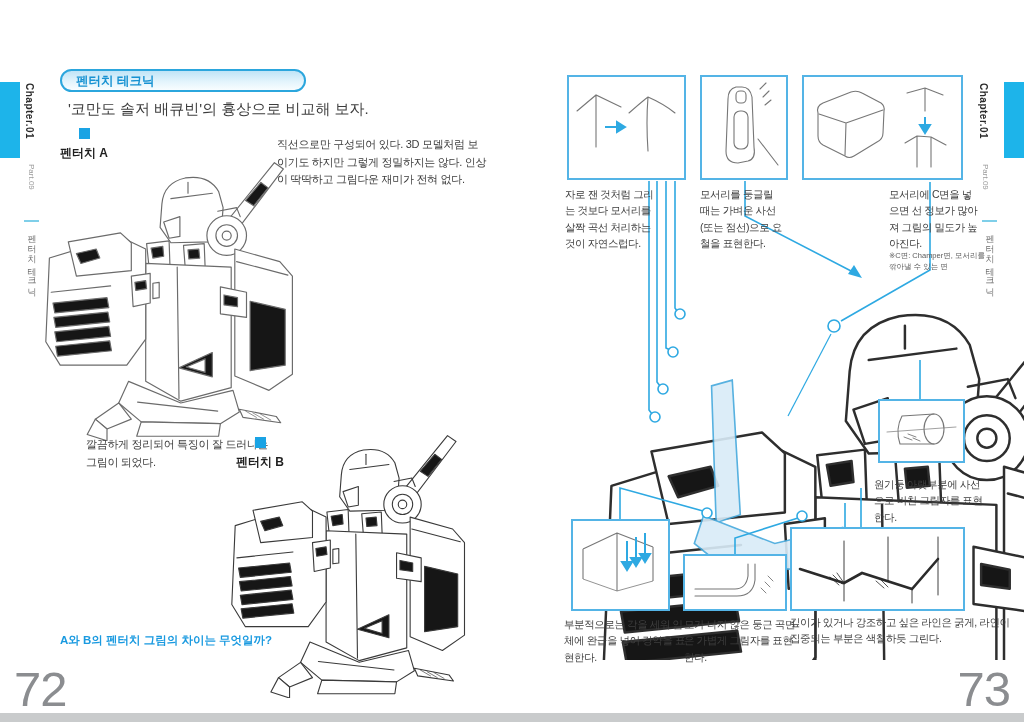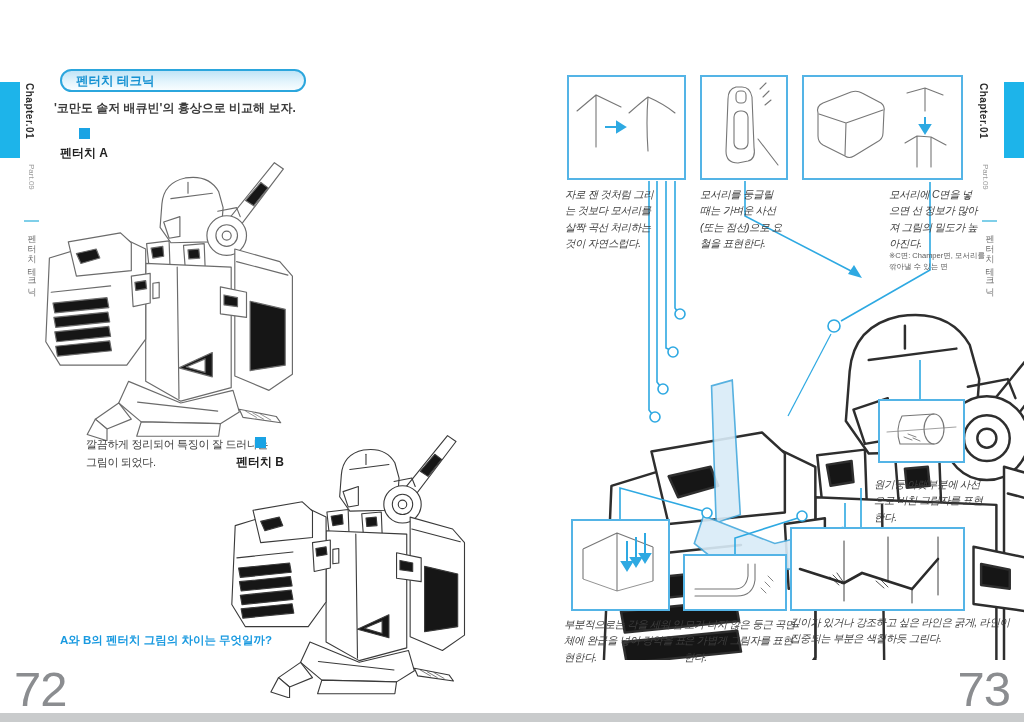--- a/index.html
+++ b/index.html
@@ -12,31 +12,31 @@
   .vchapter{font-size:10px;font-weight:bold;color:#2b2b2b;letter-spacing:.5px;}
   .vpart{font-size:8px;color:#9a9a9a;}
   .vptitle{font-size:9px;color:#6f6f6f;letter-spacing:1px;}
   .vdiv{position:absolute;width:15px;height:2px;background:#7fcfe9;}
   .bottomstrip{position:absolute;left:0;top:713px;width:1024px;height:9px;background:#c9cbcc;}
   
   .badge{position:absolute;left:60px;top:69px;width:246px;height:23px;box-sizing:border-box;
          border:2px solid #2ba6dd;border-radius:12px;
          background:linear-gradient(180deg,#bfe4f7 0%,#e3f4fc 55%,#f8fdff 100%);
          font-size:12.5px;font-weight:bold;color:#1792d2;line-height:20px;padding-left:14px;}
-  .intro{position:absolute;left:54px;top:100px;font-size:12px;color:#3c3c3c;font-weight:bold;}
+  .intro{position:absolute;left:68px;top:100px;font-size:15px;color:#3c3c3c;}
   .seclabel{position:absolute;display:flex;align-items:center;gap:6px;
             font-size:12px;font-weight:bold;color:#1f1f1f;flex-direction:column;}
   .bullet{width:11px;height:11px;background:#1aa3e4;flex:0 0 auto;}
   .bodytext{position:absolute;font-size:11px;line-height:1.6;color:#3c3c3c;white-space:pre-line;letter-spacing:-0.3px;}
   .question{position:absolute;left:60px;top:633px;font-size:11.5px;font-weight:bold;color:#1a9ae0;}
   .pagenum{position:absolute;font-size:49px;color:#8b8d90;letter-spacing:-1px;}
   
   .tipbox{position:absolute;box-sizing:border-box;background:#fff;border:2px solid #54b4e6;z-index:3;}
   .cap{position:absolute;font-size:10.5px;line-height:1.55;color:#3e3e3e;
-       white-space:pre-line;letter-spacing:-0.4px;z-index:3;font-style:italic;}
+       white-space:pre-line;letter-spacing:-0.4px;z-index:3;}
   .capnote{position:absolute;font-size:7.5px;line-height:1.5;color:#5a5a5a;white-space:pre-line;z-index:3;}
   .overlay{position:absolute;left:560px;top:60px;width:464px;height:600px;z-index:1;}
   .sketch{width:100%;height:100%;display:block;}
 </style>
 </head>
 <body>
 
 <svg width="0" height="0" style="position:absolute" aria-hidden="true">
   <symbol id="mecha-bust" viewBox="0 0 280 325" overflow="visible">
     <g fill="#fff" stroke="currentColor" stroke-width="1.3" stroke-linejoin="round" stroke-linecap="round">
@@ -100,20 +100,23 @@
   <div class="vtext vptitle" style="left:983px;top:228px;">펜터치 테크닉</div>
   <div class="bottomstrip"></div>
 
   <div class="badge">펜터치 테크닉</div>
   <div class="intro">'코만도 솔저 배큐빈'의 흉상으로 비교해 보자.</div>
 
   <div class="seclabel" style="left:60px;top:128px;">
     <span class="bullet"></span>
     <span>펜터치 A</span>
   </div>
+  <div class="bodytext" style="left:277px;top:136px;width:248px;">직선으로만 구성되어 있다. 3D 모델처럼 보
+이기도 하지만 그렇게 정밀하지는 않다. 인상
+이 딱딱하고 그림다운 재미가 전혀 없다.</div>
 
   <svg class="abs" style="left:44px;top:148px;width:252px;height:293px;color:#6b6b6b;" viewBox="0 0 280 325">
       <use href="#mecha-bust"></use>
     </svg>
 
   <div class="bodytext" style="left:55px;top:436px;width:210px;margin-left:31px;">깔끔하게 정리되어 특징이 잘 드러나는
 그림이 되었다.</div>
   <div class="seclabel" style="left:236px;top:421px;margin-top:16px;">
     <span class="bullet"></span>
     <span>펜터치 B</span>

